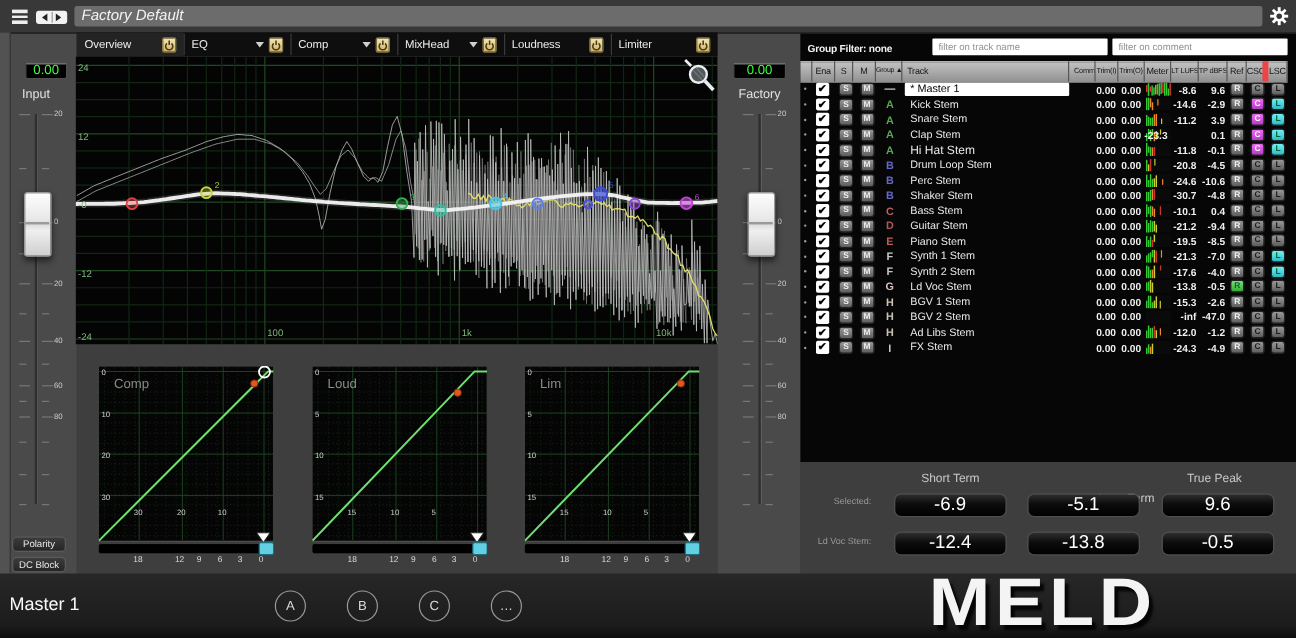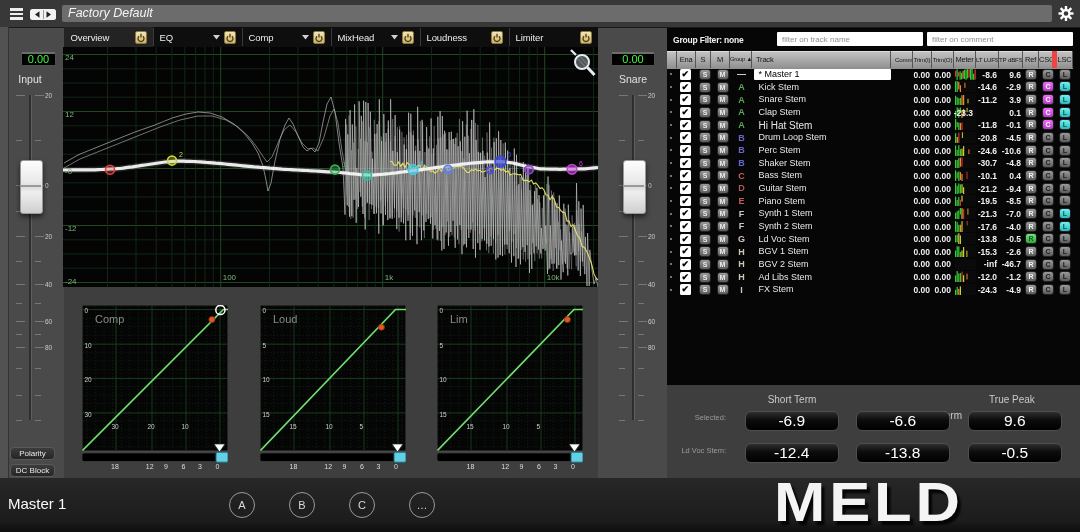--- a/index.html
+++ b/index.html
@@ -400,21 +400,21 @@
 <div class="abs" style="left:45px;top:343.5px;font-size:6.5px;color:#ccc">80</div>
 <div class="abs" style="left:16px;top:368px;width:6px;height:1px;background:#777"></div>
 <div class="abs" style="left:35px;top:368px;width:6px;height:1px;background:#777"></div>
 <div class="abs" style="left:16px;top:395px;width:6px;height:1px;background:#777"></div>
 <div class="abs" style="left:35px;top:395px;width:6px;height:1px;background:#777"></div>
 <div class="abs" style="left:16px;top:420px;width:6px;height:1px;background:#777"></div>
 <div class="abs" style="left:35px;top:420px;width:6px;height:1px;background:#777"></div>
 <div class="abs" style="left:19.5px;top:160px;width:21px;height:52px;border-radius:3px;background:linear-gradient(180deg,#fdfdfd 0%,#e9e9e9 40%,#dcdcdc 50%,#efefef 60%,#cfcfcf 100%);box-shadow:0 3px 5px rgba(0,0,0,0.55);border:1px solid #999"></div>
 <div class="abs" style="left:19.5px;top:185px;width:21px;height:2px;background:#9a9a9a"></div>
 <div class="abs lcd" style="left:611px;top:52px;width:44px;height:14px">0.00</div>
-<div class="abs" style="left:603px;top:73px;width:60px;text-align:center;font-size:10.5px;color:#e2e2e2">Snare</div>
+<div class="abs" style="left:603px;top:73px;width:60px;text-align:center;font-size:10.5px;color:#e2e2e2">Factory</div>
 <div class="abs" style="left:632px;top:95px;width:2px;height:325px;background:#2e2e2e;border-right:1px solid #5e5e5e"></div>
 <div class="abs" style="left:619px;top:95px;width:9px;height:1px;background:#777"></div>
 <div class="abs" style="left:638px;top:95px;width:9px;height:1px;background:#777"></div>
 <div class="abs" style="left:648px;top:91.5px;font-size:6.5px;color:#ccc">20</div>
 <div class="abs" style="left:619px;top:140px;width:6px;height:1px;background:#777"></div>
 <div class="abs" style="left:638px;top:140px;width:6px;height:1px;background:#777"></div>
 <div class="abs" style="left:619px;top:185px;width:9px;height:1px;background:#777"></div>
 <div class="abs" style="left:638px;top:185px;width:9px;height:1px;background:#777"></div>
 <div class="abs" style="left:648px;top:181.5px;font-size:6.5px;color:#ccc">0</div>
 <div class="abs" style="left:619px;top:211px;width:6px;height:1px;background:#777"></div>
@@ -805,21 +805,21 @@
 <div class="abs" style="left:670px;top:263.2px;width:2px;height:2px;background:#999;border-radius:1px"></div>
 <div class="abs" style="left:680px;top:259.0px;width:10.5px;height:10.5px;background:#fff;border-radius:1.5px;font-size:9px;color:#000;text-align:center;line-height:11px;font-weight:bold">✔</div>
 <div class="abs" style="left:699px;top:259.03px;width:12px;height:11px;border-radius:3px;background:linear-gradient(180deg,#9a9a9a,#5c5c5c);border:1px solid #222;box-sizing:border-box;font-size:7px;font-weight:bold;color:#ededed;text-align:center;line-height:9.5px">S</div>
 <div class="abs" style="left:716.5px;top:259.03px;width:12px;height:11px;border-radius:3px;background:linear-gradient(180deg,#9a9a9a,#5c5c5c);border:1px solid #222;box-sizing:border-box;font-size:7px;font-weight:bold;color:#ededed;text-align:center;line-height:9.5px">M</div>
 <div class="abs" style="left:731px;top:259.2px;width:21px;text-align:center;font-size:9px;font-weight:bold;color:#ccc4b4">H</div>
 <div class="abs" style="left:758.5px;top:258.9px;font-size:9px;color:#e8e8e8">BGV 2 Stem</div>
 <div class="abs rnum" style="left:913px;top:259.4px;width:17px">0.00</div>
 <div class="abs rnum" style="left:932px;top:259.4px;width:19px">0.00</div>
 <div class="abs" style="left:954.5px;top:258.72999999999996px;width:21px;height:11px;background:#0a0a0a"></div>
 <div class="abs rnum" style="left:976px;top:259.4px;width:21px">-inf</div>
-<div class="abs rnum" style="left:999px;top:259.4px;width:22px">-46.7</div>
+<div class="abs rnum" style="left:999px;top:259.4px;width:22px">-47.0</div>
 <div class="abs" style="left:1025px;top:258.72999999999996px;width:12px;height:11px;border-radius:3px;background:linear-gradient(180deg,#9a9a9a,#5c5c5c);border:1px solid #222;box-sizing:border-box;font-size:7px;font-weight:bold;color:#f2f2f2;text-align:center;line-height:9.5px">R</div>
 <div class="abs" style="left:1042px;top:258.72999999999996px;width:12px;height:11px;border-radius:3px;background:linear-gradient(180deg,#9a9a9a,#5c5c5c);border:1px solid #222;box-sizing:border-box;font-size:7px;font-weight:bold;color:#1c1c1c;text-align:center;line-height:9.5px">C</div>
 <div class="abs" style="left:1059px;top:258.72999999999996px;width:12px;height:11px;border-radius:3px;background:linear-gradient(180deg,#9a9a9a,#5c5c5c);border:1px solid #222;box-sizing:border-box;font-size:7px;font-weight:bold;color:#1c1c1c;text-align:center;line-height:9.5px">L</div>
 <div class="abs" style="left:670px;top:275.9px;width:2px;height:2px;background:#999;border-radius:1px"></div>
 <div class="abs" style="left:680px;top:271.7px;width:10.5px;height:10.5px;background:#fff;border-radius:1.5px;font-size:9px;color:#000;text-align:center;line-height:11px;font-weight:bold">✔</div>
 <div class="abs" style="left:699px;top:271.69px;width:12px;height:11px;border-radius:3px;background:linear-gradient(180deg,#9a9a9a,#5c5c5c);border:1px solid #222;box-sizing:border-box;font-size:7px;font-weight:bold;color:#ededed;text-align:center;line-height:9.5px">S</div>
 <div class="abs" style="left:716.5px;top:271.69px;width:12px;height:11px;border-radius:3px;background:linear-gradient(180deg,#9a9a9a,#5c5c5c);border:1px solid #222;box-sizing:border-box;font-size:7px;font-weight:bold;color:#ededed;text-align:center;line-height:9.5px">M</div>
 <div class="abs" style="left:731px;top:271.9px;width:21px;text-align:center;font-size:9px;font-weight:bold;color:#ccc4b4">H</div>
 <div class="abs" style="left:758.5px;top:271.6px;font-size:9px;color:#e8e8e8">Ad Libs Stem</div>
 <div class="abs rnum" style="left:913px;top:272.1px;width:17px">0.00</div>
@@ -856,21 +856,21 @@
   </svg>
 <div class="abs rnum" style="left:976px;top:284.8px;width:21px">-24.3</div>
 <div class="abs rnum" style="left:999px;top:284.8px;width:22px">-4.9</div>
 <div class="abs" style="left:1025px;top:284.05px;width:12px;height:11px;border-radius:3px;background:linear-gradient(180deg,#9a9a9a,#5c5c5c);border:1px solid #222;box-sizing:border-box;font-size:7px;font-weight:bold;color:#f2f2f2;text-align:center;line-height:9.5px">R</div>
 <div class="abs" style="left:1042px;top:284.05px;width:12px;height:11px;border-radius:3px;background:linear-gradient(180deg,#9a9a9a,#5c5c5c);border:1px solid #222;box-sizing:border-box;font-size:7px;font-weight:bold;color:#1c1c1c;text-align:center;line-height:9.5px">C</div>
 <div class="abs" style="left:1059px;top:284.05px;width:12px;height:11px;border-radius:3px;background:linear-gradient(180deg,#9a9a9a,#5c5c5c);border:1px solid #222;box-sizing:border-box;font-size:7px;font-weight:bold;color:#1c1c1c;text-align:center;line-height:9.5px">L</div>
 <div class="abs" style="left:732px;top:394px;width:120px;text-align:center;font-size:10px;color:#c9c9c9">Short Term</div>
 <div class="abs" style="left:842px;top:410px;width:120px;text-align:right;font-size:10px;color:#c9c9c9">Long Term</div>
 <div class="abs" style="left:952px;top:394px;width:120px;text-align:center;font-size:10px;color:#c9c9c9">True Peak</div>
 <div class="abs" style="left:745px;top:410.5px;width:93.5px;height:20px;border-radius:6px;background:linear-gradient(180deg,#2e2e2e 0%,#0c0c0c 45%,#000 100%);border:1.5px solid #4e4e4e;box-sizing:border-box;font-size:15.5px;color:#fff;text-align:center;line-height:18px">-6.9</div>
-<div class="abs" style="left:856px;top:410.5px;width:93.5px;height:20px;border-radius:6px;background:linear-gradient(180deg,#2e2e2e 0%,#0c0c0c 45%,#000 100%);border:1.5px solid #4e4e4e;box-sizing:border-box;font-size:15.5px;color:#fff;text-align:center;line-height:18px">-6.6</div>
+<div class="abs" style="left:856px;top:410.5px;width:93.5px;height:20px;border-radius:6px;background:linear-gradient(180deg,#2e2e2e 0%,#0c0c0c 45%,#000 100%);border:1.5px solid #4e4e4e;box-sizing:border-box;font-size:15.5px;color:#fff;text-align:center;line-height:18px">-5.1</div>
 <div class="abs" style="left:968px;top:410.5px;width:93.5px;height:20px;border-radius:6px;background:linear-gradient(180deg,#2e2e2e 0%,#0c0c0c 45%,#000 100%);border:1.5px solid #4e4e4e;box-sizing:border-box;font-size:15.5px;color:#fff;text-align:center;line-height:18px">9.6</div>
 <div class="abs" style="left:745px;top:442.5px;width:93.5px;height:20px;border-radius:6px;background:linear-gradient(180deg,#2e2e2e 0%,#0c0c0c 45%,#000 100%);border:1.5px solid #4e4e4e;box-sizing:border-box;font-size:15.5px;color:#fff;text-align:center;line-height:18px">-12.4</div>
 <div class="abs" style="left:856px;top:442.5px;width:93.5px;height:20px;border-radius:6px;background:linear-gradient(180deg,#2e2e2e 0%,#0c0c0c 45%,#000 100%);border:1.5px solid #4e4e4e;box-sizing:border-box;font-size:15.5px;color:#fff;text-align:center;line-height:18px">-13.8</div>
 <div class="abs" style="left:968px;top:442.5px;width:93.5px;height:20px;border-radius:6px;background:linear-gradient(180deg,#2e2e2e 0%,#0c0c0c 45%,#000 100%);border:1.5px solid #4e4e4e;box-sizing:border-box;font-size:15.5px;color:#fff;text-align:center;line-height:18px">-0.5</div>
 <div class="abs" style="left:640px;top:413px;width:86px;text-align:right;font-size:7.5px;color:#9a9a9a">Selected:</div>
 <div class="abs" style="left:640px;top:446px;width:86px;text-align:right;font-size:7.5px;color:#9a9a9a">Ld Voc Stem:</div>
 <div class="abs" style="left:0;top:478px;width:1080px;height:54px;background:linear-gradient(180deg,#272727,#1c1c1c 80%,#0d0d0d)"></div>
 <div class="abs" style="left:8px;top:495px;font-size:15px;color:#fafafa">Master 1</div>
 <div class="abs" style="left:229px;top:492px;width:26px;height:26px;border-radius:50%;border:1px solid #9a9a9a;box-sizing:border-box;font-size:11px;color:#d8d8d8;text-align:center;line-height:24px">A</div>
 <div class="abs" style="left:289px;top:492px;width:26px;height:26px;border-radius:50%;border:1px solid #9a9a9a;box-sizing:border-box;font-size:11px;color:#d8d8d8;text-align:center;line-height:24px">B</div>

